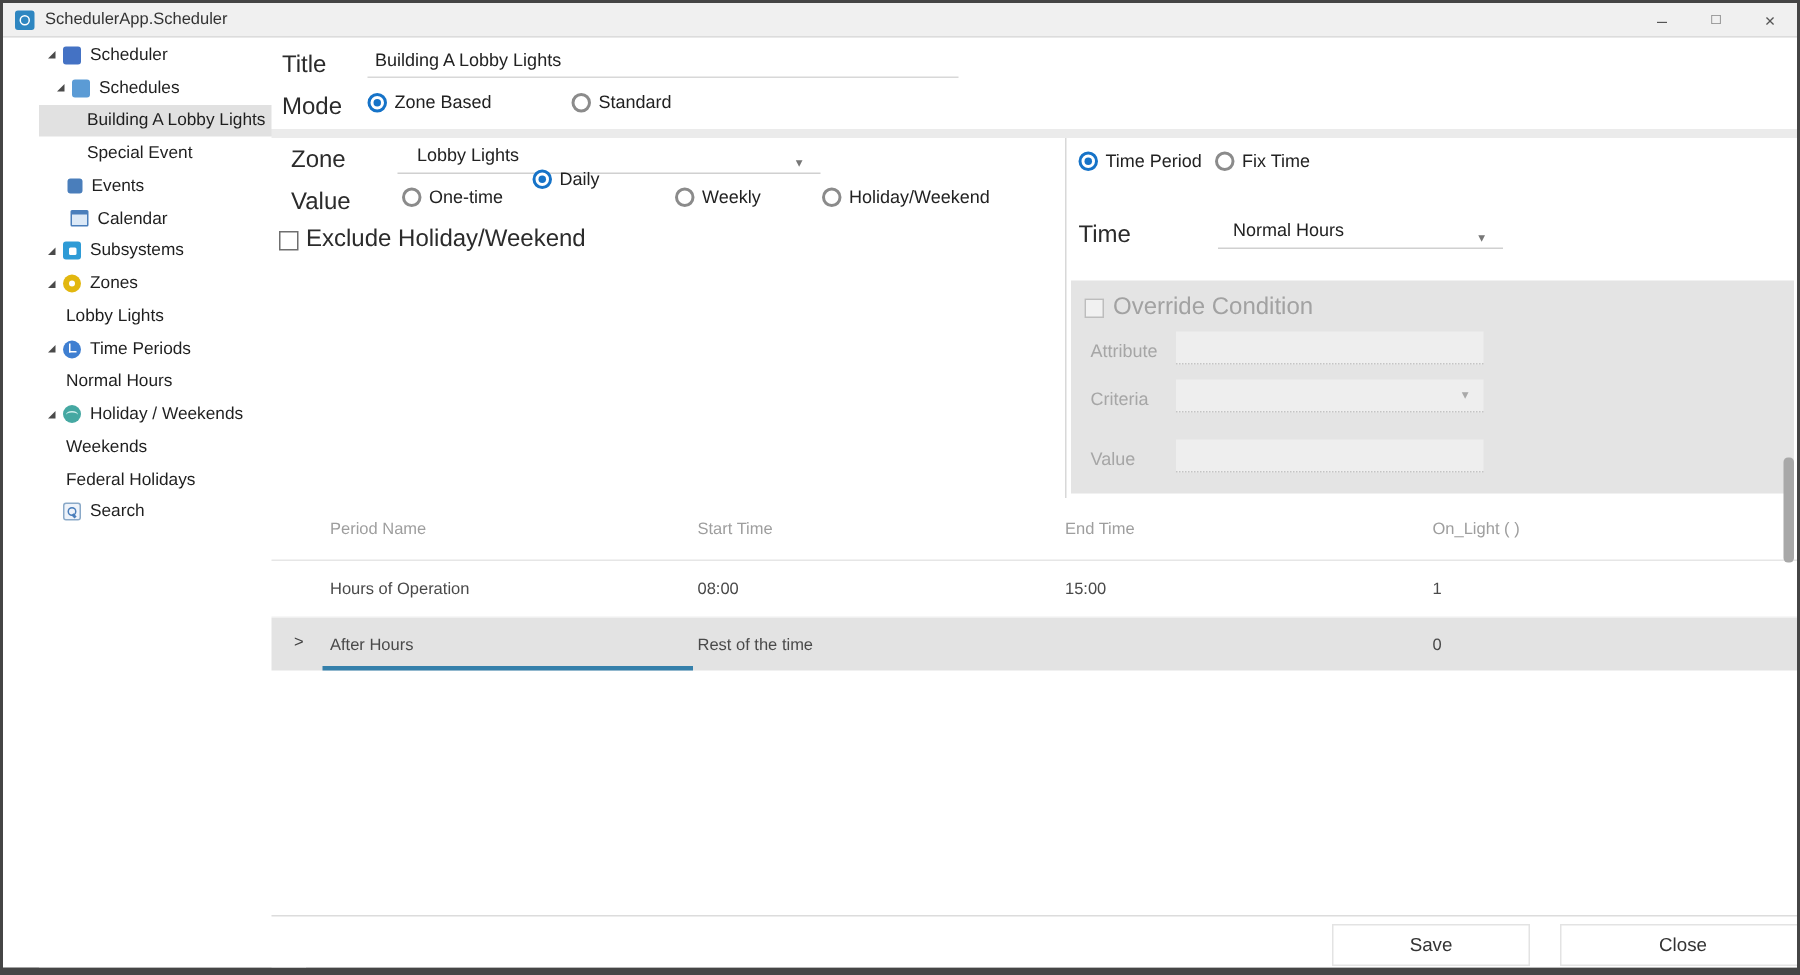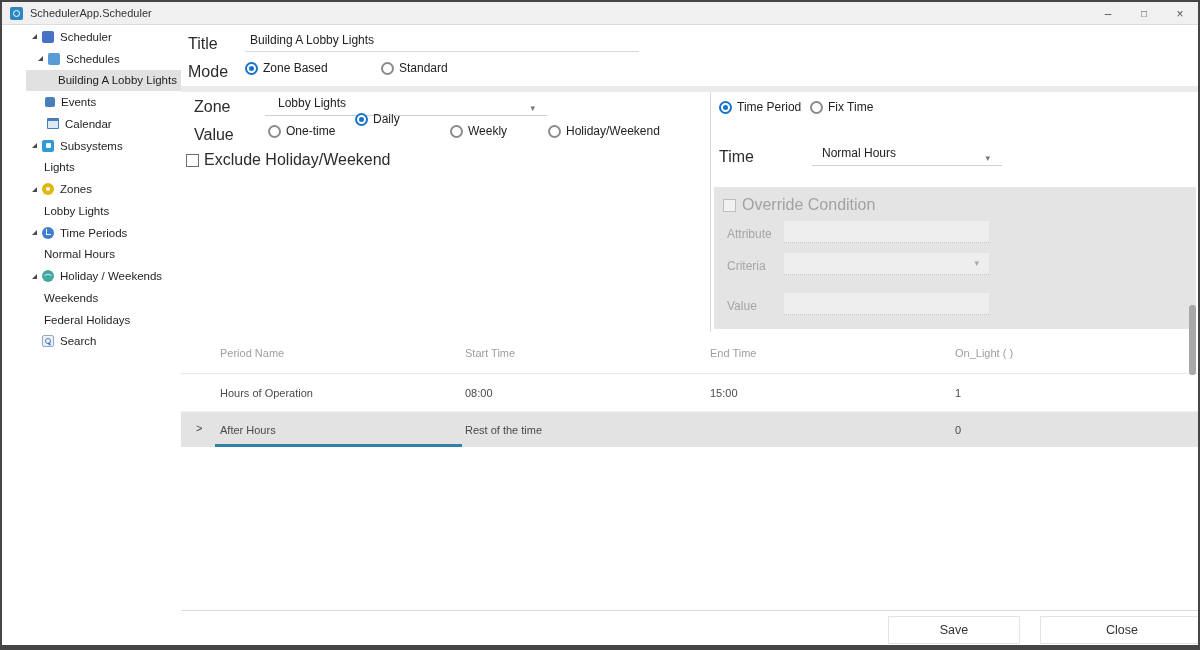--- a/index.html
+++ b/index.html
@@ -137,35 +137,35 @@
       <span>Scheduler</span>
     </div>
     <div class="tree-item p12">
       <span class="tw"></span>
       <span class="ic ic-schedules"></span>
       <span>Schedules</span>
     </div>
     <div class="tree-item p32 selected">
       <span>Building A Lobby Lights</span>
     </div>
+    <div class="tree-item p32">
+      <span>Special Event</span>
+    </div>
     <div class="tree-item p26">
       <span class="ic ic-events"></span>
       <span>Events</span>
     </div>
     <div class="tree-item p21">
       <span class="ic ic-calendar"></span>
       <span>Calendar</span>
     </div>
     <div class="tree-item p6">
       <span class="tw"></span>
       <span class="ic ic-subsystems"></span>
       <span>Subsystems</span>
-    </div>
-    <div class="tree-item p26">
-      <span>Lights</span>
     </div>
     <div class="tree-item p6">
       <span class="tw"></span>
       <span class="ic ic-zones"></span>
       <span>Zones</span>
     </div>
     <div class="tree-item p26">
       <span>Lobby Lights</span>
     </div>
     <div class="tree-item p6">

